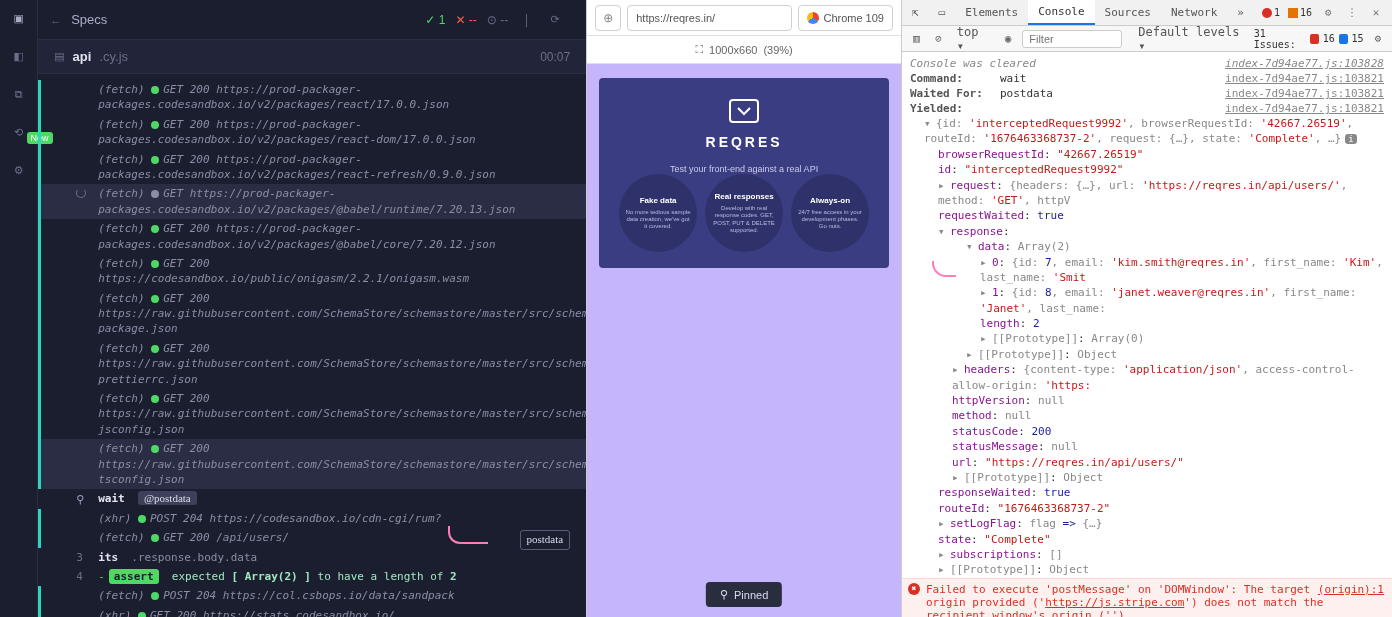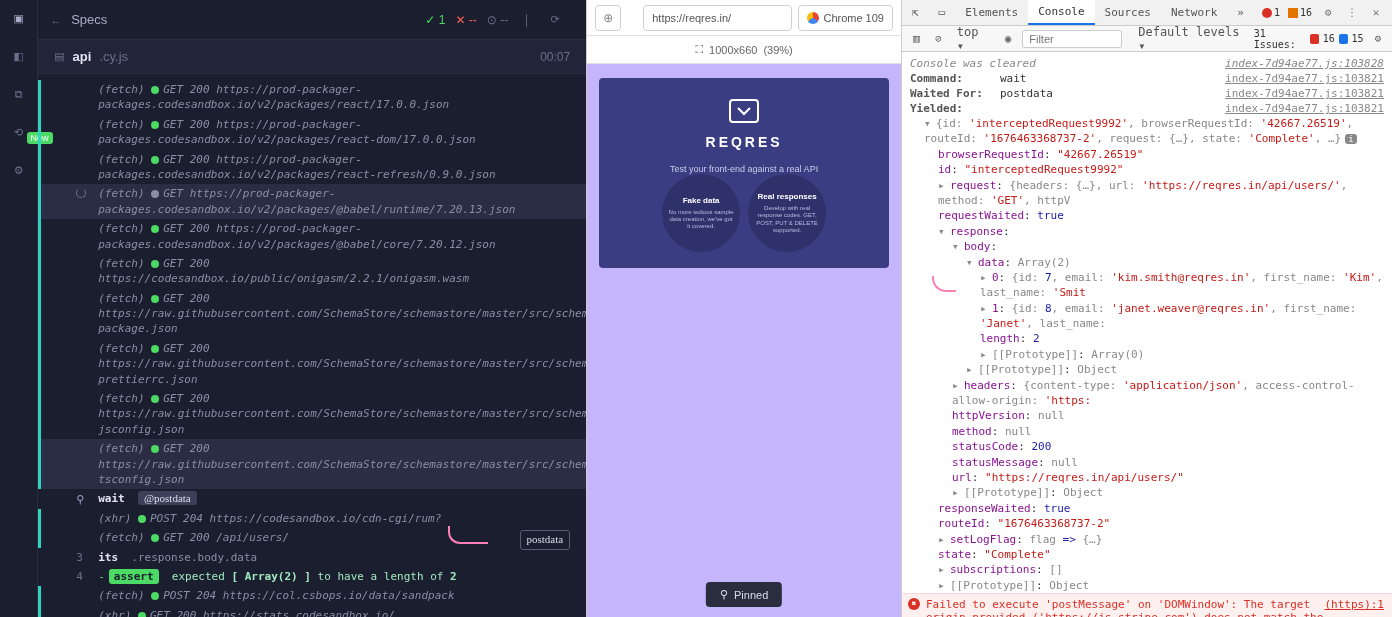--- a/index.html
+++ b/index.html
@@ -46,21 +46,21 @@
 .assert-bad { background: #4cd964; color: #1b1e2e; padding: 1px 5px; border-radius: 3px; font-style: normal; font-weight: 600; }
 .assert-dash { color: #4cd964; margin-right: 4px; }
 
 
 .pink-mark { position: absolute; border: 2px solid #ff7eb6; border-top: none; border-right: none; border-radius: 0 0 0 12px; width: 40px; height: 18px; pointer-events: none; }
 
 
 .preview-col { width: 330px; background: #ffffff; display: flex; flex-direction: column; border-left: 1px solid #ccc; }
 .url-bar-row { height: 36px; display: flex; align-items: center; padding: 0 8px; gap: 6px; background: #fff; border-bottom: 1px solid #e0e0e0; }
 .url-square { width: 26px; height: 26px; border: 1px solid #d0d0d0; border-radius: 4px; display: flex; align-items: center; justify-content: center; color: #888; font-size: 12px; cursor: pointer; }
-.url-input { flex: 1; height: 26px; border: 1px solid #d0d0d0; border-radius: 4px; padding: 0 8px; font-size: 11px; color: #555; display: flex; align-items: center; margin-left: 16px; }
+.url-input { flex: 1; height: 26px; border: 1px solid #d0d0d0; border-radius: 4px; padding: 0 8px; font-size: 11px; color: #555; display: flex; align-items: center; }
 .browser-chip { height: 26px; border: 1px solid #d0d0d0; border-radius: 4px; padding: 0 8px; display: flex; align-items: center; gap: 4px; font-size: 11px; color: #555; cursor: pointer; }
 .chrome-dot { width: 12px; height: 12px; border-radius: 50%; background: conic-gradient(#ea4335 0 120deg, #4285f4 120deg 240deg, #fbbc05 240deg 360deg); }
 .viewport-row { height: 28px; display: flex; align-items: center; justify-content: center; gap: 6px; background: #fff; font-size: 11px; color: #666; border-bottom: 1px solid #e0e0e0; }
 .preview-area { flex: 1; background: #c4b5fd; padding: 14px 12px; position: relative; }
 .site-hero { background: #3b3d82; border-radius: 4px; padding: 18px 10px 16px; color: #fff; text-align: center; }
 .site-logo { width: 40px; height: 30px; margin: 0 auto 6px; }
 .site-name { font-size: 14px; letter-spacing: 3px; font-weight: 600; margin-bottom: 14px; }
 .site-tag { font-size: 9px; color: #c9cbe8; }
 .hero-circles { display: flex; justify-content: center; gap: 8px; }
 .hero-circle { width: 78px; height: 78px; border-radius: 50%; background: #2f316a; display: flex; flex-direction: column; align-items: center; justify-content: center; padding: 6px; }
@@ -197,20 +197,24 @@
       <div class="site-tag">Test your front-end against a real API</div>
       <div class="hero-circles">
         <div class="hero-circle">
             <h4>Fake data</h4>
             <p>No more tedious sample data creation, we've got it covered.</p>
           </div>
         <div class="hero-circle">
             <h4>Real responses</h4>
             <p>Develop with real response codes. GET, POST, PUT &amp; DELETE supported.</p>
           </div>
+        <div class="hero-circle">
+            <h4>Always-on</h4>
+            <p>24/7 free access in your development phases. Go nuts.</p>
+          </div>
       </div>
     </div>
     <div class="pinned-toast">
       <span>⚲</span>
       <span>Pinned</span>
     </div>
   </div>
 </div>
 
 <div class="devtools-col mono">
@@ -272,21 +276,20 @@
         <span class="dc-key">Yielded:</span>
         <span class="dc-src">index-7d94ae77.js:103821</span>
       </div>
 
     <div class="dc-obj dc-indent-1"><span class="tri">▾</span><span class="k-gray">{id: </span><span class="k-red">'interceptedRequest9992'</span><span class="k-gray">, browserRequestId: </span><span class="k-red">'42667.26519'</span><span class="k-gray">, routeId: </span><span class="k-red">'1676463368737-2'</span><span class="k-gray">, request: {…}, state: </span><span class="k-red">'Complete'</span><span class="k-gray">, …}</span><span class="dc-info-badge">i</span></div>
     <div class="dc-obj dc-indent-2"><span class="k-purple">browserRequestId</span>: <span class="k-red">"42667.26519"</span></div>
     <div class="dc-obj dc-indent-2"><span class="k-purple">id</span>: <span class="k-red">"interceptedRequest9992"</span></div>
     <div class="dc-obj dc-indent-2"><span class="tri">▸</span><span class="k-purple">request</span>: <span class="k-gray">{headers: {…}, url: </span><span class="k-red">'https://reqres.in/api/users/'</span><span class="k-gray">, method: </span><span class="k-red">'GET'</span><span class="k-gray">, httpV</span></div>
     <div class="dc-obj dc-indent-2"><span class="k-purple">requestWaited</span>: <span class="k-blue">true</span></div>
     <div class="dc-obj dc-indent-2"><span class="tri">▾</span><span class="k-purple">response</span>:</div>
-    <div class="dc-obj dc-indent-3"><span class="tri">▾</span><span class="k-purple">body</span>:</div>
     <div class="dc-obj dc-indent-4"><span class="tri">▾</span><span class="k-purple">data</span>: <span class="k-gray">Array(2)</span></div>
     <div class="dc-obj" style="padding-left:78px;position:relative"><span class="tri">▸</span><span class="k-purple">0</span>: <span class="k-gray">{id: </span><span class="k-blue">7</span><span class="k-gray">, email: </span><span class="k-red">'kim.smith@reqres.in'</span><span class="k-gray">, first_name: </span><span class="k-red">'Kim'</span><span class="k-gray">, last_name: </span><span class="k-red">'Smit</span>
       <div class="pink-circle" style="left:30px;top:6px"></div>
     </div>
     <div class="dc-obj" style="padding-left:78px"><span class="tri">▸</span><span class="k-purple">1</span>: <span class="k-gray">{id: </span><span class="k-blue">8</span><span class="k-gray">, email: </span><span class="k-red">'janet.weaver@reqres.in'</span><span class="k-gray">, first_name: </span><span class="k-red">'Janet'</span><span class="k-gray">, last_name:</span></div>
     <div class="dc-obj" style="padding-left:78px"><span class="k-purple">length</span>: <span class="k-blue">2</span></div>
     <div class="dc-obj" style="padding-left:78px"><span class="tri">▸</span><span class="k-gray">[[Prototype]]</span>: <span class="k-gray">Array(0)</span></div>
     <div class="dc-obj dc-indent-4"><span class="tri">▸</span><span class="k-gray">[[Prototype]]</span>: <span class="k-gray">Object</span></div>
     <div class="dc-obj dc-indent-3"><span class="tri">▸</span><span class="k-purple">headers</span>: <span class="k-gray">{content-type: </span><span class="k-red">'application/json'</span><span class="k-gray">, access-control-allow-origin: </span><span class="k-red">'https:</span></div>
     <div class="dc-obj dc-indent-3"><span class="k-purple">httpVersion</span>: <span class="k-gray">null</span></div>
@@ -295,16 +298,16 @@
     <div class="dc-obj dc-indent-3"><span class="k-purple">statusMessage</span>: <span class="k-gray">null</span></div>
     <div class="dc-obj dc-indent-3"><span class="k-purple">url</span>: <span class="k-red">"https://reqres.in/api/users/"</span></div>
     <div class="dc-obj dc-indent-3"><span class="tri">▸</span><span class="k-gray">[[Prototype]]</span>: <span class="k-gray">Object</span></div>
     <div class="dc-obj dc-indent-2"><span class="k-purple">responseWaited</span>: <span class="k-blue">true</span></div>
     <div class="dc-obj dc-indent-2"><span class="k-purple">routeId</span>: <span class="k-red">"1676463368737-2"</span></div>
     <div class="dc-obj dc-indent-2"><span class="tri">▸</span><span class="k-purple">setLogFlag</span>: <span class="k-gray">flag</span> <span class="k-blue">=&gt;</span> <span class="k-gray">{…}</span></div>
     <div class="dc-obj dc-indent-2"><span class="k-purple">state</span>: <span class="k-red">"Complete"</span></div>
     <div class="dc-obj dc-indent-2"><span class="tri">▸</span><span class="k-purple">subscriptions</span>: <span class="k-gray">[]</span></div>
     <div class="dc-obj dc-indent-2"><span class="tri">▸</span><span class="k-gray">[[Prototype]]</span>: <span class="k-gray">Object</span></div>
 
-    <div class="dc-err"><span class="esrc">(https):1</span>Failed to execute 'postMessage' on 'DOMWindow': The target origin provided ('<a>https://js.stripe.com</a>') does not match the recipient window's origin ('').</div>
+    <div class="dc-err"><span class="esrc">(origin):1</span>Failed to execute 'postMessage' on 'DOMWindow': The target origin provided ('<a>https://js.stripe.com</a>') does not match the recipient window's origin ('').</div>
 
   </div>
 </div>
 
 </body></html>

